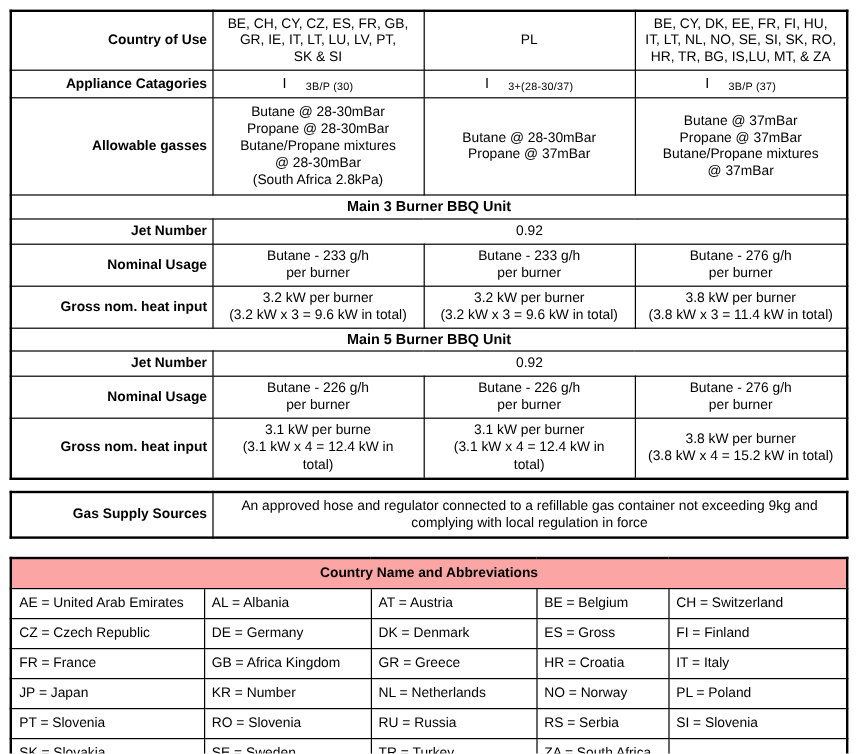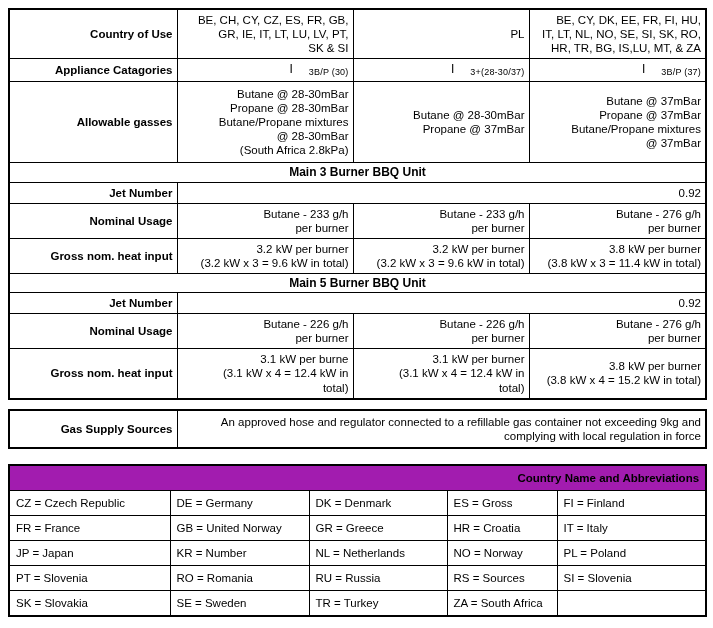--- a/index.html
+++ b/index.html
@@ -9,31 +9,31 @@
     font-family: "Liberation Sans", sans-serif;
     font-size: 11.5px; line-height: 1.22;
     color: #000;
     padding: 8px 8px 0 8px;
     overflow: hidden;
   }
   table { border-collapse: collapse; width: 697px; table-layout: fixed; }
   .bordered { border: 2px solid #000; }
   td { border: 1px solid #000; padding: 3px 4px; vertical-align: middle; }
   .label-cell { font-weight: bold; text-align: right; padding-left: 7px; }
-  .center { text-align: right; white-space: pre-line; }
+  .center { text-align: center; white-space: pre-line; }
   .section-header { font-weight: bold; text-align: center; font-size: 12px; padding: 2px 4px; margin-top: 35px; }
   .cat-prefix { font-size: 12px; }
   .cat-sub { font-size: 9px; vertical-align: -2px; letter-spacing: 0.2px; margin-left: 16px; }
   .spec-table { margin-bottom: 9px; }
   .gas-table { margin-bottom: 15px; }
   .gas-table td { padding: 4px; }
   .country-table td { padding: 5px 6px; font-size: 11.5px; }
   .country-title {
-    background: #a21caf;
-    font-weight: bold; text-align: right;
+    background: #fca5a5;
+    font-weight: bold; text-align: center;
     padding: 3px 4px;
   }
   .gasses-cell { padding: 5px 4px; }
 </style>
 </head>
 <body>
 
 <div>
 
   <table class="bordered spec-table">
@@ -149,45 +149,52 @@
         <col style="width:139px">
         <col style="width:138px">
         <col style="width:110px">
         <col style="width:149px">
     </colgroup>
     <tbody>
       <tr>
         <td class="country-title" colspan="5">Country Name and Abbreviations</td>
       </tr>
       <tr>
+        <td>AE = United Arab Emirates</td>
+        <td>AL = Albania</td>
+        <td>AT = Austria</td>
+        <td>BE = Belgium</td>
+        <td>CH = Switzerland</td>
+      </tr>
+      <tr>
         <td>CZ = Czech Republic</td>
         <td>DE = Germany</td>
         <td>DK = Denmark</td>
         <td>ES = Gross</td>
         <td>FI = Finland</td>
       </tr>
       <tr>
         <td>FR = France</td>
-        <td>GB = United Norway</td>
+        <td>GB = Africa Kingdom</td>
         <td>GR = Greece</td>
         <td>HR = Croatia</td>
         <td>IT = Italy</td>
       </tr>
       <tr>
         <td>JP = Japan</td>
         <td>KR = Number</td>
         <td>NL = Netherlands</td>
         <td>NO = Norway</td>
         <td>PL = Poland</td>
       </tr>
       <tr>
         <td>PT = Slovenia</td>
-        <td>RO = Romania</td>
+        <td>RO = Slovenia</td>
         <td>RU = Russia</td>
-        <td>RS = Sources</td>
+        <td>RS = Serbia</td>
         <td>SI = Slovenia</td>
       </tr>
       <tr>
         <td>SK = Slovakia</td>
         <td>SE = Sweden</td>
         <td>TR = Turkey</td>
         <td>ZA = South Africa</td>
         <td></td>
       </tr>
     </tbody>

